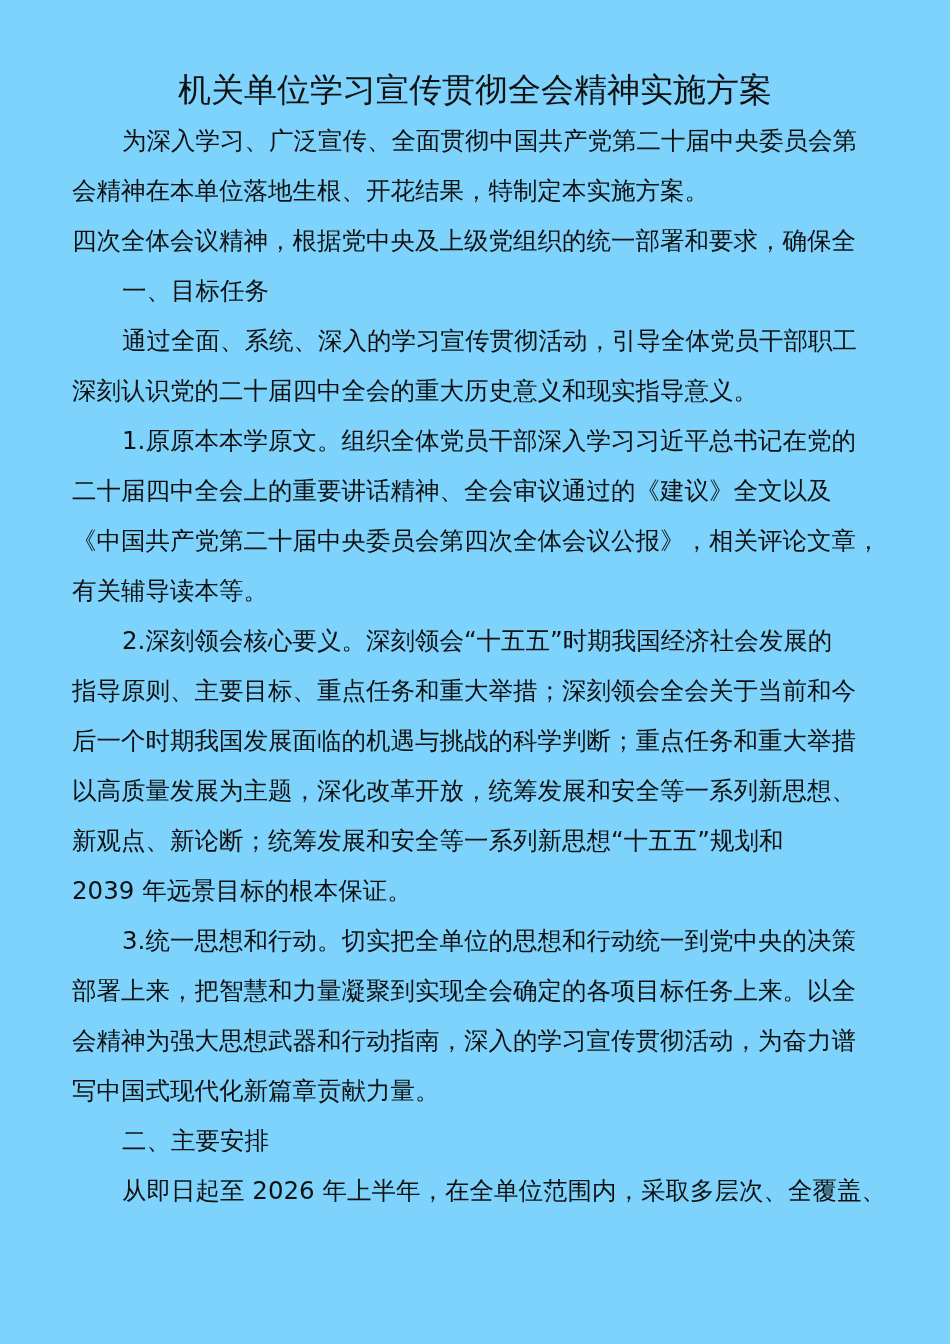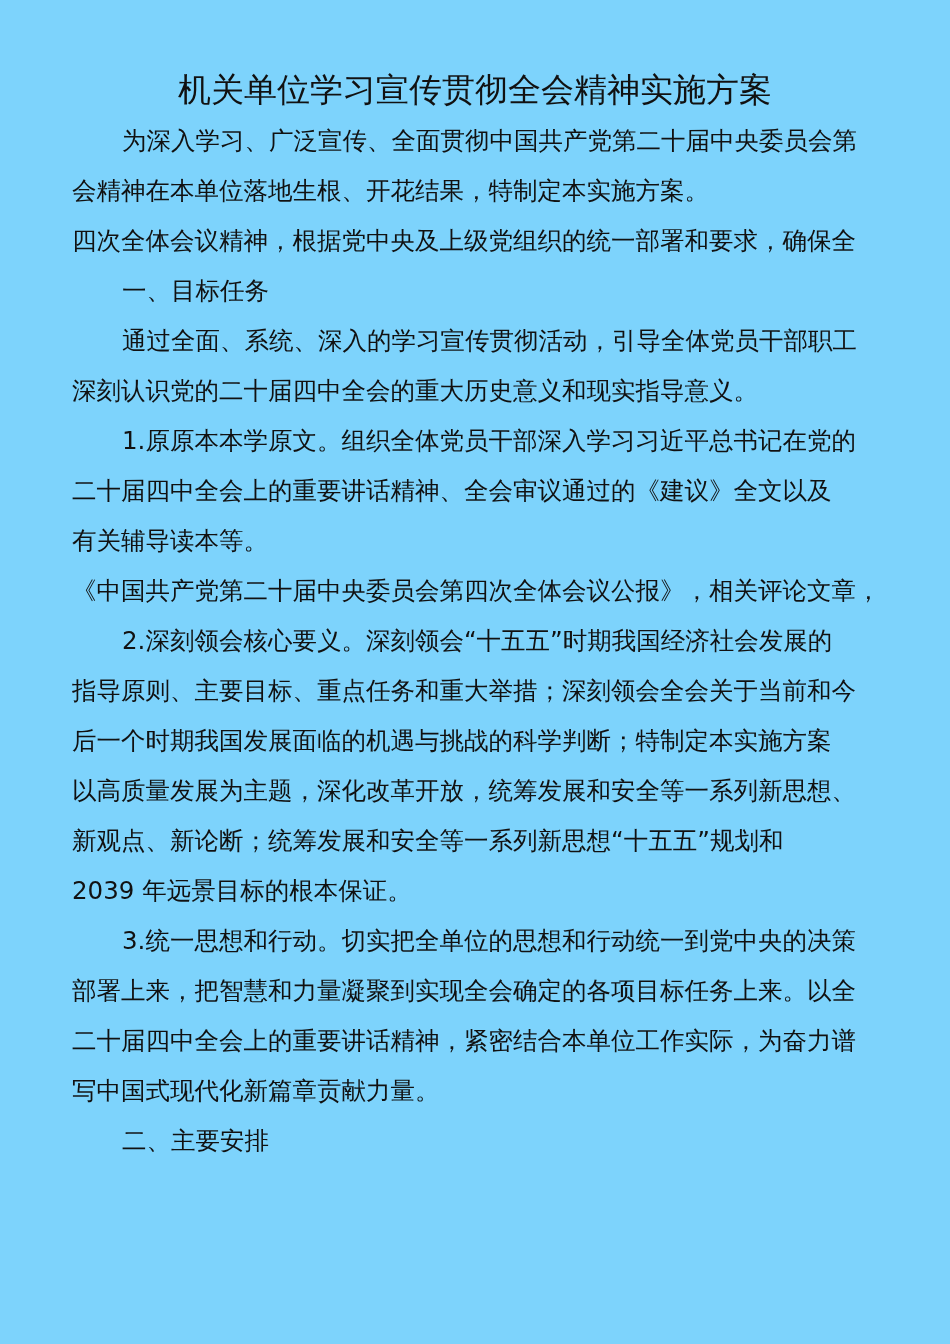--- a/index.html
+++ b/index.html
@@ -72,40 +72,41 @@
     </div>
 
     <div>
       <div class="line indent">通过全面、系统、深入的学习宣传贯彻活动，引导全体党员干部职工</div>
       <div class="line">深刻认识党的二十届四中全会的重大历史意义和现实指导意义。</div>
     </div>
 
     <div>
       <div class="line indent">1.原原本本学原文。组织全体党员干部深入学习习近平总书记在党的</div>
       <div class="line">二十届四中全会上的重要讲话精神、全会审议通过的《建议》全文以及</div>
+      <div class="line">《中国共产党第二十届中央委员会第四次全体会议公报》，相关评论文章，</div>
       <div class="line">有关辅导读本等。</div>
-      <div class="line">《中国共产党第二十届中央委员会第四次全体会议公报》，相关评论文章，</div>
     </div>
 
     <div>
       <div class="line indent">2.深刻领会核心要义。深刻领会“十五五”时期我国经济社会发展的</div>
       <div class="line">指导原则、主要目标、重点任务和重大举措；深刻领会全会关于当前和今</div>
-      <div class="line">后一个时期我国发展面临的机遇与挑战的科学判断；特制定本实施方案</div>
+      <div class="line">后一个时期我国发展面临的机遇与挑战的科学判断；重点任务和重大举措</div>
       <div class="line">以高质量发展为主题，深化改革开放，统筹发展和安全等一系列新思想、</div>
       <div class="line">新观点、新论断；统筹发展和安全等一系列新思想“十五五”规划和</div>
       <div class="line">2039 年远景目标的根本保证。</div>
     </div>
 
     <div>
       <div class="line indent">3.统一思想和行动。切实把全单位的思想和行动统一到党中央的决策</div>
       <div class="line">部署上来，把智慧和力量凝聚到实现全会确定的各项目标任务上来。以全</div>
-      <div class="line">二十届四中全会上的重要讲话精神，紧密结合本单位工作实际，为奋力谱</div>
+      <div class="line">会精神为强大思想武器和行动指南，深入的学习宣传贯彻活动，为奋力谱</div>
       <div class="line">写中国式现代化新篇章贡献力量。</div>
     </div>
 
     <div>
       <div class="line indent">二、主要安排</div>
     </div>
 
     <div>
+      <div class="line indent">从即日起至 2026 年上半年，在全单位范围内，采取多层次、全覆盖、</div>
     </div>
   </div>
 </div>
 
 </body></html>

